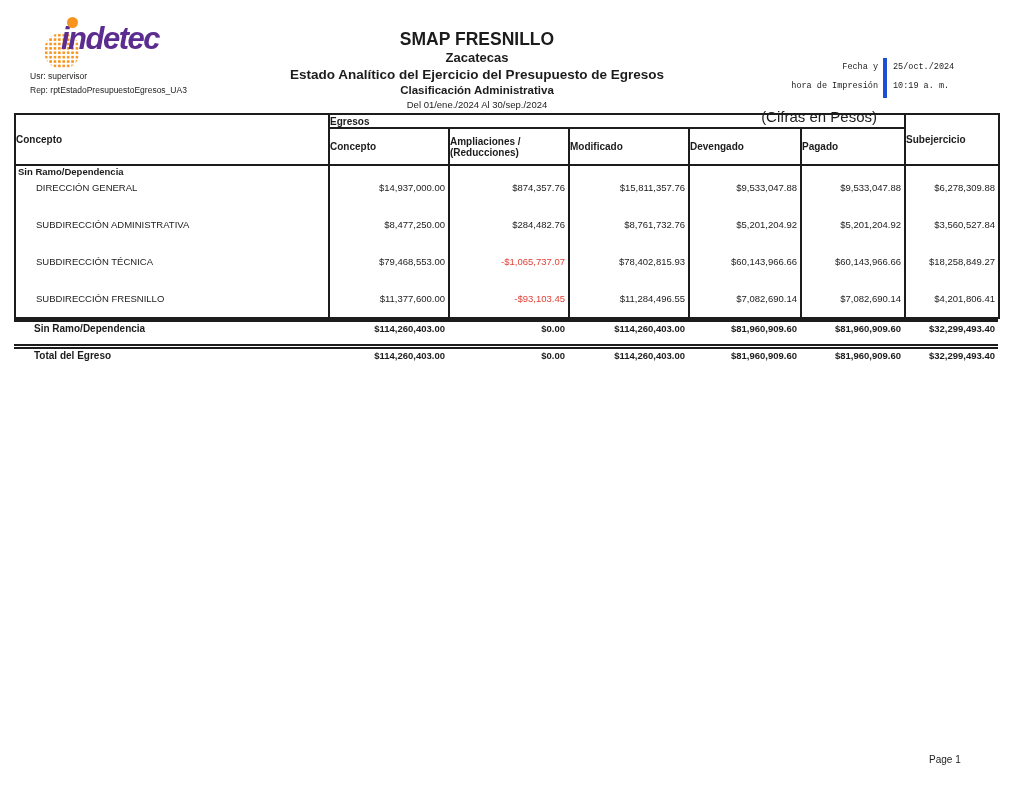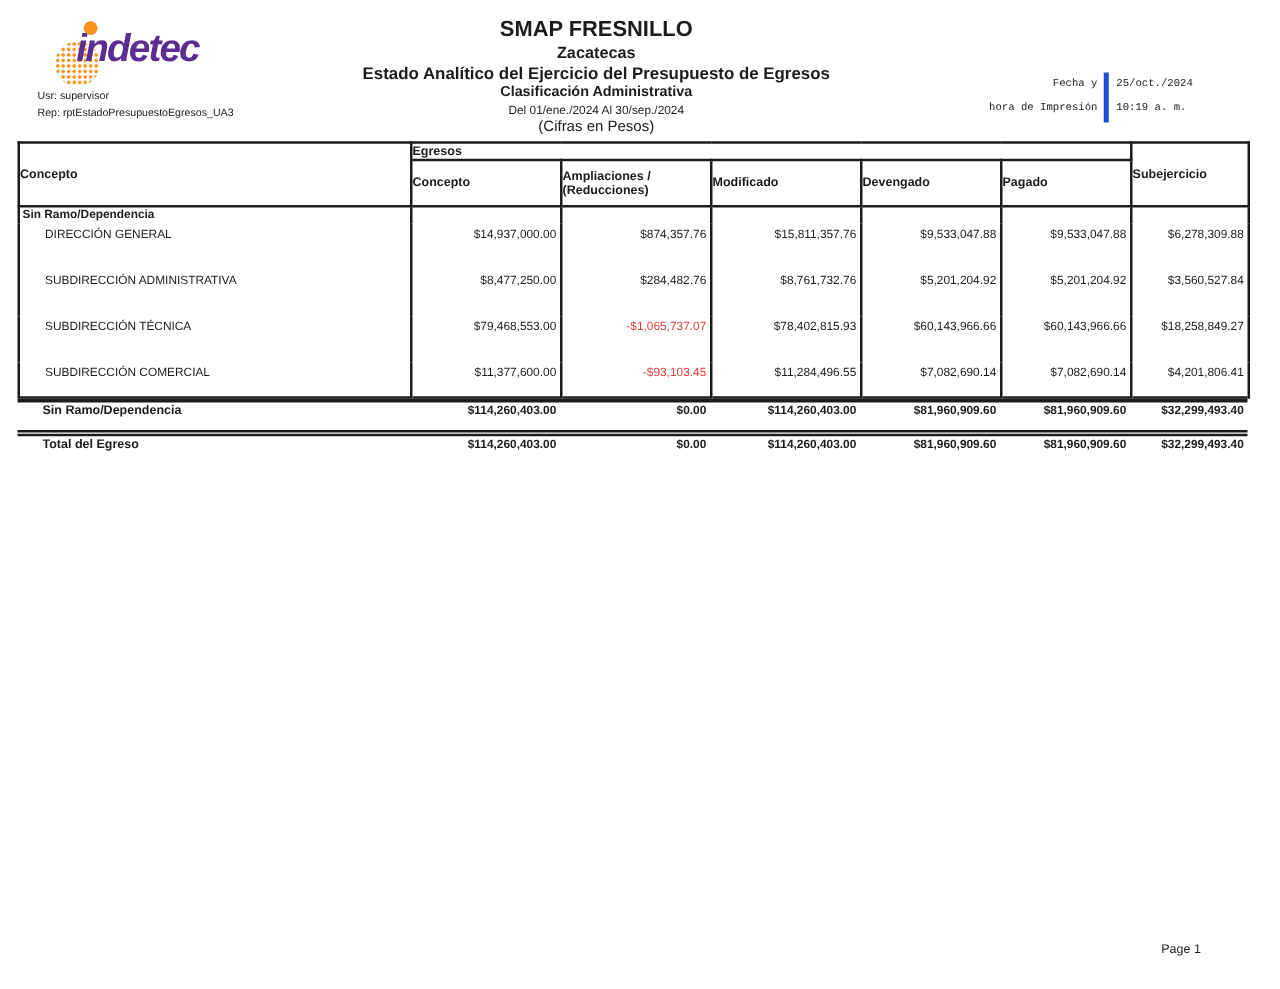--- a/index.html
+++ b/index.html
@@ -23,26 +23,26 @@
   .logo-idot {
     position:absolute; left:23px; top:1px; z-index:3;
     width:11px; height:11px; border-radius:50%; background:var(--logo_orange);
   }
 
   
   .meta { position:absolute; left:30px; top:69px; font-size:8.5px; line-height:14px; }
 
   
   .titles { position:absolute; left:77px; top:13px; width:800px; text-align:center; }
-  .t1 { font-size:17.5px; font-weight:bold; line-height:20px; }
+  .t1 { font-size:17.5px; font-weight:bold; line-height:20px;margin-top:16px; }
   .t2 { font-size:13px;   font-weight:bold; line-height:17px; }
   .t3 { font-size:13.5px; font-weight:bold; line-height:17px; }
   .t4 { font-size:11.5px; font-weight:bold; line-height:15px;text-align:center; }
   .t5 { font-size:9.5px;  line-height:13px; }
-  .t6 { font-size:12px;  line-height:12px; }
+  .t6 { font-size:15px;  line-height:12px;text-align:right; }
 
   
   .printinfo { position:absolute; left:784px; top:58px; display:flex; font-size:8.5px;font-family:Liberation Mono, monospace; }
   .pi-labels { width:94px; text-align:right; padding-right:5px; }
   .pi-labels div, .pi-values div { height:19px; line-height:19px; }
   .pi-values { border-left:4px solid #1d4ed8; padding-left:6px; min-height:40px; }
 
   
   .report-table {
     position:absolute; left:14px; top:113px; width:984px;
@@ -172,21 +172,21 @@
       <tr class="data-row">
         <td class="concept">SUBDIRECCIÓN TÉCNICA</td>
         <td class="num">$79,468,553.00</td>
         <td class="num neg">-$1,065,737.07</td>
         <td class="num">$78,402,815.93</td>
         <td class="num">$60,143,966.66</td>
         <td class="num">$60,143,966.66</td>
         <td class="num">$18,258,849.27</td>
       </tr>
       <tr class="data-row row-last">
-        <td class="concept">SUBDIRECCIÓN COMERCIAL</td>
+        <td class="concept">SUBDIRECCIÓN FRESNILLO</td>
         <td class="num">$11,377,600.00</td>
         <td class="num neg">-$93,103.45</td>
         <td class="num">$11,284,496.55</td>
         <td class="num">$7,082,690.14</td>
         <td class="num">$7,082,690.14</td>
         <td class="num">$4,201,806.41</td>
       </tr>
     </tbody>
   </table>
 

